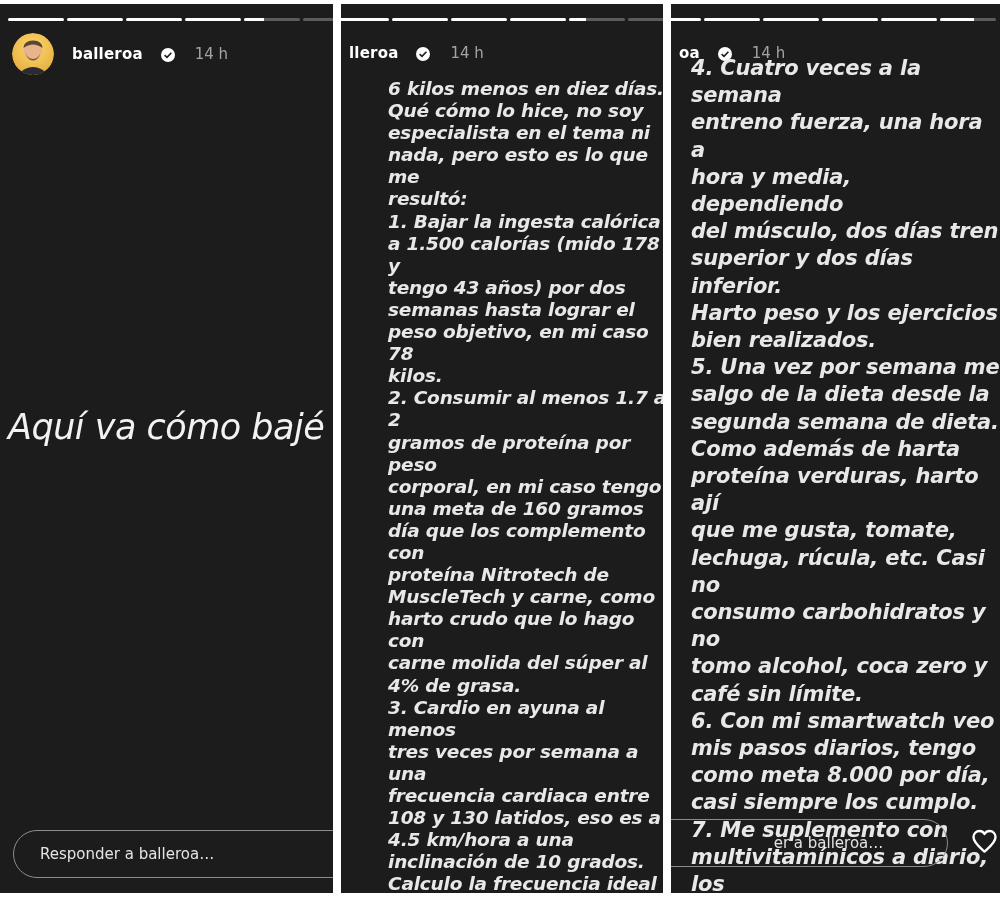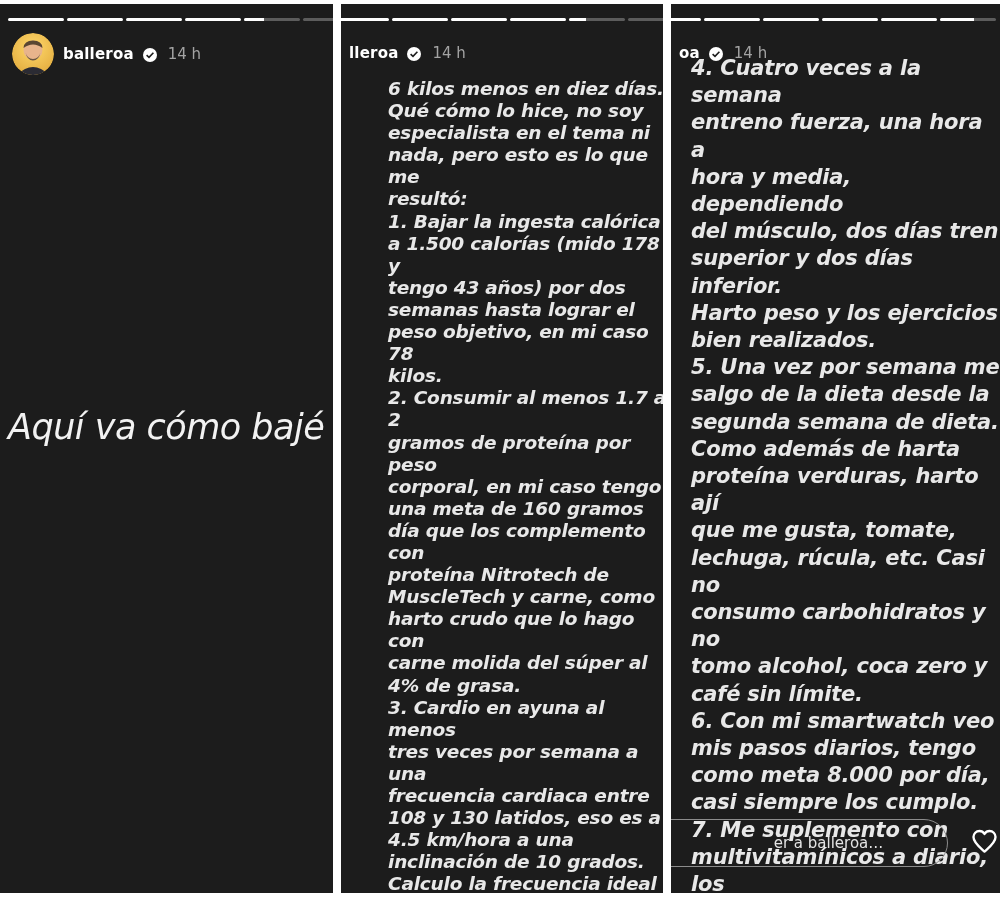--- a/index.html
+++ b/index.html
@@ -19,21 +19,21 @@
 
   
   .progress{position:absolute;top:14px;display:flex;gap:3px;}
   #panel-1 .progress{left:8px;}
   #panel-2 .progress{left:-8px;}
   #panel-3 .progress{left:-26px;}
   .progress .seg{flex:0 0 56px;height:3px;border-radius:2px;background:var(--bar_empty,#5c5c5c);overflow:hidden;}
   .progress .seg i{display:block;height:100%;background:var(--bar_filled,#ffffff);}
 
   
-  .header{position:absolute;top:29px;left:12px;display:flex;align-items:center;gap:9px;}
+  .header{position:absolute;top:29px;left:12px;display:flex;align-items:center;gap:18px;}
   .header.cut{left:2px;top:40px;margin-left:6px;}
   .avatar{width:42px;height:42px;border-radius:50%;overflow:hidden;flex:0 0 42px;}
   .uname{color:var(--username,#ffffff);font-size:15px;font-weight:bold;letter-spacing:.2px;}
   .badge{width:14px;height:14px;display:inline-block;}
   .tstamp{color:var(--timestamp,#a3a3a3);font-size:15px;margin-left:2px;}
 
   
   .story-text{
     position:absolute;
     font-style:italic;
@@ -128,20 +128,23 @@
           <circle cx="7" cy="7" r="7" fill="#ffffff"></circle>
           <path d="M3.6 7.2 L6 9.4 L10.4 4.8" stroke="#1c1c1c" stroke-width="1.6" fill="none"></path>
         </svg>
     </span>
     <span class="tstamp">14 h</span>
   </div>
 
   <div class="big-text">Aquí va cómo bajé lo
 en diez días...</div>
 
+  <div class="pill">
+    <input type="text" placeholder="Responder a balleroa…" style="">
+  </div>
 </div>
 
 <div class="panel" id="panel-2">
   <div class="progress">
       <span class="seg">
         <i style="width: 100%;"></i>
       </span>
       <span class="seg">
         <i style="width: 100%;"></i>
       </span>

